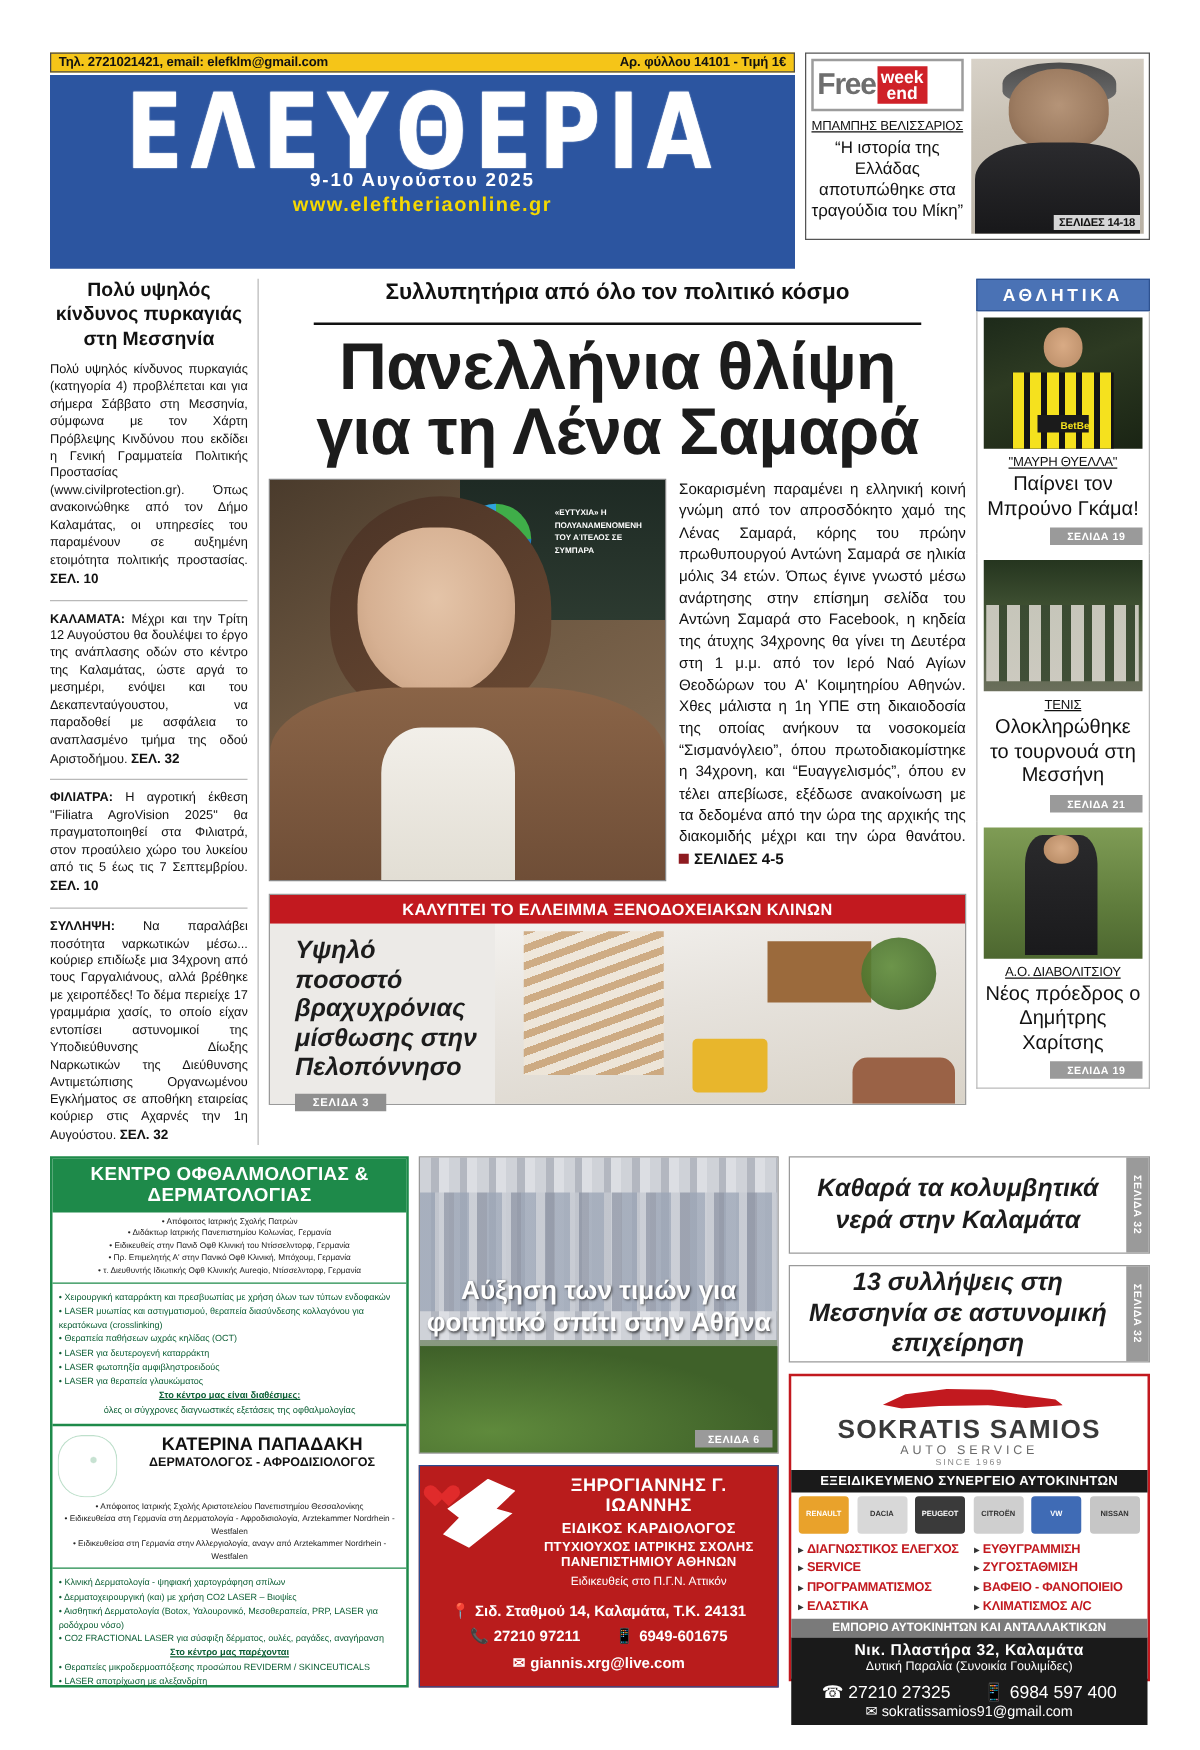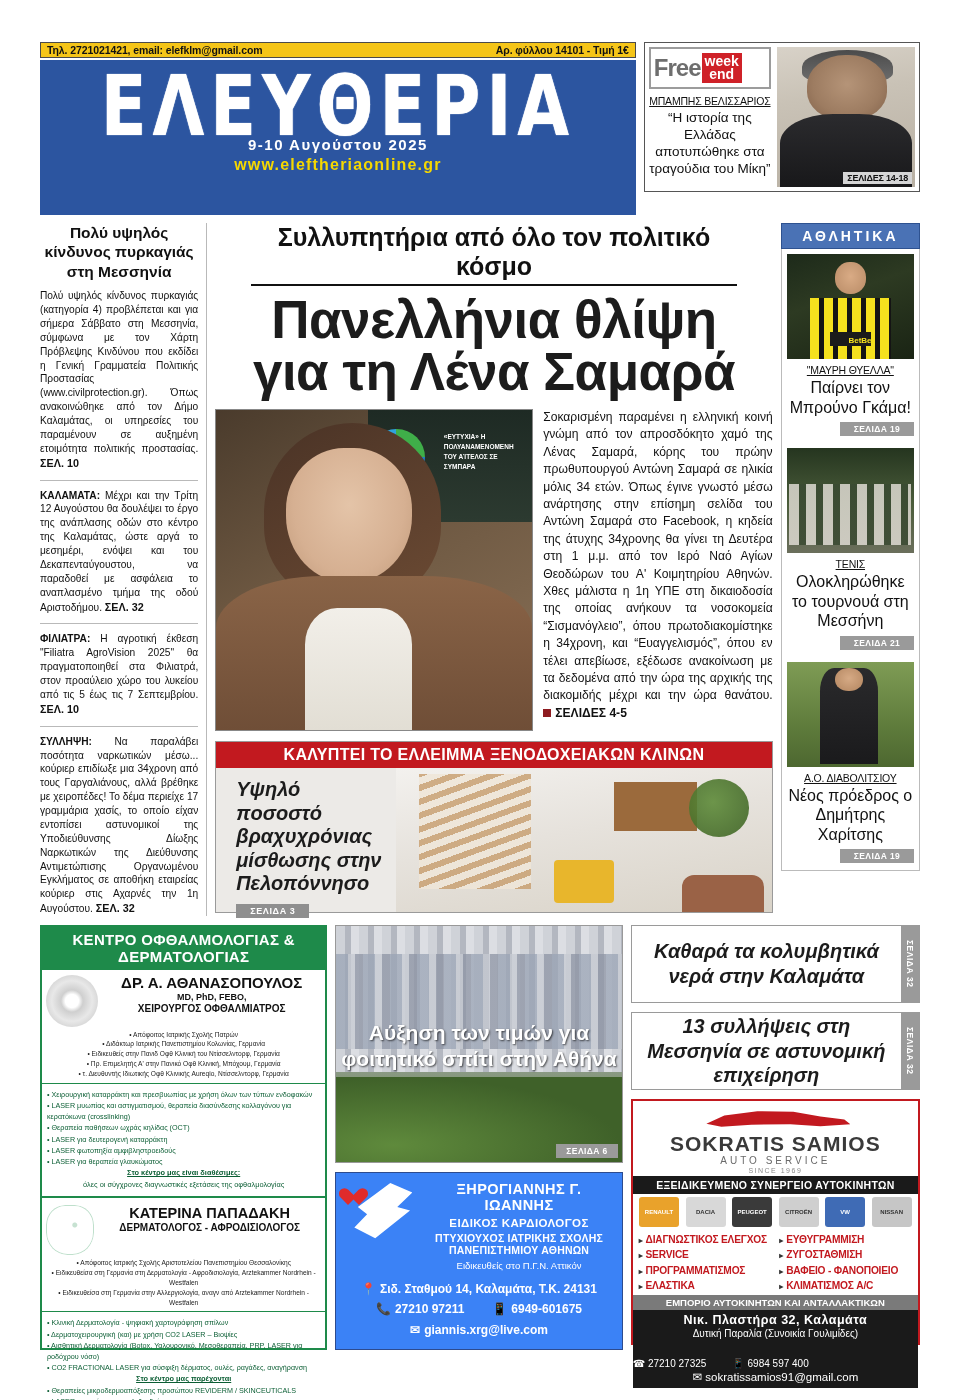--- a/index.html
+++ b/index.html
@@ -77,22 +77,22 @@
   }
   .lead-body, .brief-body {
     font-size:10.2px; line-height:1.36; text-align:justify; color:#111; margin:0;
   }
   .brief { border-top:1px solid #b9b9b9; margin-top:9px; padding-top:8px; }
   .brief b { font-weight:bold; }
   .pg { font-weight:bold; font-size:10.8px; }
 
   
   .kicker {
-    font-size:25px; font-weight:bold; text-align:center; border-bottom:2px solid #111;
-    padding-bottom:3px; margin:0 36px 8px 36px; color:#111;
+    font-size:18px; font-weight:bold; text-align:center; border-bottom:2px solid #111;
+    padding-bottom:14px; margin:0 36px 8px 36px; color:#111;
   }
   .headline {
     font-size:53px; font-weight:bold; line-height:0.99; text-align:center; margin:0; color:#1c1c1c;
     letter-spacing:-0.5px;
   }
   .center-body { display:flex; gap:10px; margin-top:10px; }
   .photo-main {
     width:318px; height:322px; border:1px solid #888; position:relative; overflow:hidden;
     background:linear-gradient(150deg,#4a3b2c 0%,#6b5640 40%,#8a7157 100%);
   }
@@ -112,21 +112,21 @@
     background:linear-gradient(180deg,#8a6447,#6f4e37); border-radius:34% 34% 0 0; }
   .pm-shirt { position:absolute; left:28%; top:62%; width:34%; height:38%;
     background:linear-gradient(180deg,#f2efe9,#e2ded4); border-radius:30% 30% 0 0; }
 
   .article-text { flex:1; font-size:12.1px; line-height:1.44; text-align:justify; color:#111; }
   .pagesref { font-weight:bold; white-space:nowrap; }
   .sq { display:inline-block; width:8px; height:8px; background:#8e1b20; margin-right:4px; }
 
   
   .hotel { margin-top:10px; border:1px solid #9a9a9a; }
-  .hotel-bar { background:#c2191f; color:#fff; text-align:center; font-size:16px; font-weight:bold; padding:4px 0; letter-spacing:0.3px;}
+  .hotel-bar { background:#c2191f; color:#fff; text-align:center; font-size:13px; font-weight:bold; padding:4px 0; letter-spacing:0.3px;}
   .hotel-row { display:flex; height:144px; }
   .hotel-left { width:180px; background:#eceae7; padding:10px 8px 6px 20px; }
   .hotel-left h3 { margin:0; font-size:20px; font-style:italic; font-weight:bold; line-height:1.18; color:#1c1c1c;}
   .badge { display:inline-block; background:#8f8f8f; color:#fff; font-size:9px; font-weight:bold; padding:2px 14px; margin-top:8px; letter-spacing:0.6px;}
   .hotel-img { flex:1; position:relative; overflow:hidden;
     background:linear-gradient(170deg,#f3f1ee 0%,#e6e2dc 45%,#d9d3c8 100%);}
   .hi-stair { position:absolute; left:6%; top:4%; width:30%; height:80%;
     background:repeating-linear-gradient(-20deg,#c9a173 0 6px,#efe6d8 6px 13px); opacity:.85;}
   .hi-wall { position:absolute; right:20%; top:10%; width:22%; height:34%; background:#9b6a3c; }
   .hi-chair { position:absolute; left:42%; bottom:6%; width:16%; height:30%; background:#e8b62c; border-radius:4px;}
@@ -191,21 +191,21 @@
     background:repeating-linear-gradient(90deg,#cfd2d8 0 9px,#b3b7c0 9px 15px,#dcdee3 15px 23px);}
   .bp-city2 { position:absolute; left:0; top:12%; width:100%; height:40%;
     background:repeating-linear-gradient(90deg,#9aa4b5 0 12px,#c6cad2 12px 19px,#8d94a4 19px 27px); opacity:.75;}
   .bp-green { position:absolute; left:0; bottom:0; width:100%; height:36%;
     background:radial-gradient(ellipse at 20% 80%,#5f8a3c,#3f6129 70%), #42652c;}
   .bp-text { position:absolute; left:0; right:0; top:40%; text-align:center;
     color:#fff; font-size:21px; font-weight:bold; line-height:1.24; text-shadow:1px 1px 2px rgba(0,0,0,.65);}
   .bp-badge { position:absolute; right:4px; bottom:4px; background:#9a9a9a; color:#fff;
     font-size:8.5px; font-weight:bold; padding:2px 10px; letter-spacing:0.4px;}
 
-  .ad-blue { background:#3b82f6; border:1px solid #2d4b8e; height:178px; margin-top:9px;
+  .ad-blue { background:#b91c1c; border:1px solid #2d4b8e; height:178px; margin-top:9px;
     color:#fff; padding:8px 8px; position:relative; }
   .ab-row { display:flex; gap:6px; align-items:flex-start; }
   .ab-logo { width:74px; flex:none; position:relative; height:70px; }
   .ab-heart { position:absolute; left:0; top:8px; width:20px; height:18px; }
   .ab-heart:before, .ab-heart:after { content:""; position:absolute; width:11px; height:16px;
     background:#e02b2b; border-radius:11px 11px 0 0; top:0; left:4px; transform:rotate(-45deg); transform-origin:0 100%;}
   .ab-heart:after { left:4px; transform:rotate(45deg); transform-origin:100% 100%; }
   .ab-feather { position:absolute; left:10px; top:2px; width:58px; height:60px;
     background:#ffffff; clip-path:polygon(62% 0,100% 16%,74% 40%,96% 46%,36% 92%,0 74%,22% 52%,6% 40%,40% 16%); }
   .ab-name { font-size:14.5px; font-weight:bold; letter-spacing:0.4px; }
@@ -235,21 +235,21 @@
   .aa-brand { width:40px; height:30px; border-radius:3px; display:flex; align-items:center; justify-content:center;
     font-size:6px; font-weight:bold; color:#fff; }
   .aa-services { display:flex; padding:2px 6px 2px 6px; gap:8px; }
   .aa-sc { flex:1; }
   .aa-li { font-size:10.2px; font-weight:bold; color:#c2191f; line-height:1.5; letter-spacing:-0.2px;}
   .aa-li:before { content:"\25B8"; margin-right:3px; color:#333; font-size:8px;}
   .aa-bar2 { background:#7a7a7a; color:#fff; text-align:center; font-size:9.5px; font-weight:bold; padding:2px 0;}
   .aa-foot { background:#1a1a1a; color:#fff; text-align:center; padding:3px 0 4px 0;}
   .aa-addr { font-size:12.5px; font-weight:bold; letter-spacing:0.5px;}
   .aa-addr2 { font-size:10px; margin-top:1px;}
-  .aa-ph { font-size:10px; margin-top:19px; display:flex; gap:26px;}
+  .aa-ph { font-size:14px; margin-top:6px; display:flex; justify-content:center; gap:26px;}
   .aa-mail { font-size:11.5px; margin-top:1px;}
 </style>
 </head>
 <body>
 
 <div class="page">
 
   <div class="masthead">
     <div class="mast-left">
       <div class="infobar">
@@ -394,28 +394,20 @@
       </div>
     </div>
   </div>
 
   <div class="bottom">
 
     <div class="b-left">
       <div class="ad-green">
         <div class="ag-hd">ΚΕΝΤΡΟ ΟΦΘΑΛΜΟΛΟΓΙΑΣ &amp; ΔΕΡΜΑΤΟΛΟΓΙΑΣ</div>
 
-        <div class="ag-doc">
-          <div class="ag-eye"></div>
-          <div style="flex:1">
-            <div class="ag-dname">ΔΡ. Α. ΑΘΑΝΑΣΟΠΟΥΛΟΣ</div>
-            <div class="ag-dsub">MD, PhD, FEBO,</div>
-            <div class="ag-dsub2">ΧΕΙΡΟΥΡΓΟΣ ΟΦΘΑΛΜΙΑΤΡΟΣ</div>
-          </div>
-        </div>
         <div class="ag-creds">
           <div>• Απόφοιτος Ιατρικής Σχολής Πατρών</div>
           <div>• Διδάκτωρ Ιατρικής Πανεπιστημίου Κολωνίας, Γερμανία</div>
           <div>• Ειδικευθείς στην Πανιδ Οφθ Κλινική του Ντίσσελντορφ, Γερμανία</div>
           <div>• Πρ. Επιμελητής Α' στην Πανικό Οφθ Κλινική, Μπόχουμ, Γερμανία</div>
           <div>• τ. Διευθυντής Ιδιωτικής Οφθ Κλινικής Aureqio, Ντίσσελντορφ, Γερμανία</div>
         </div>
         <div class="ag-list">
           <div>• Χειρουργική καταρράκτη και πρεσβυωπίας με χρήση όλων των τύπων ενδοφακών</div>
           <div>• LASER μυωπίας και αστιγματισμού, θεραπεία διασύνδεσης κολλαγόνου για κερατόκωνα (crosslinking)</div>

